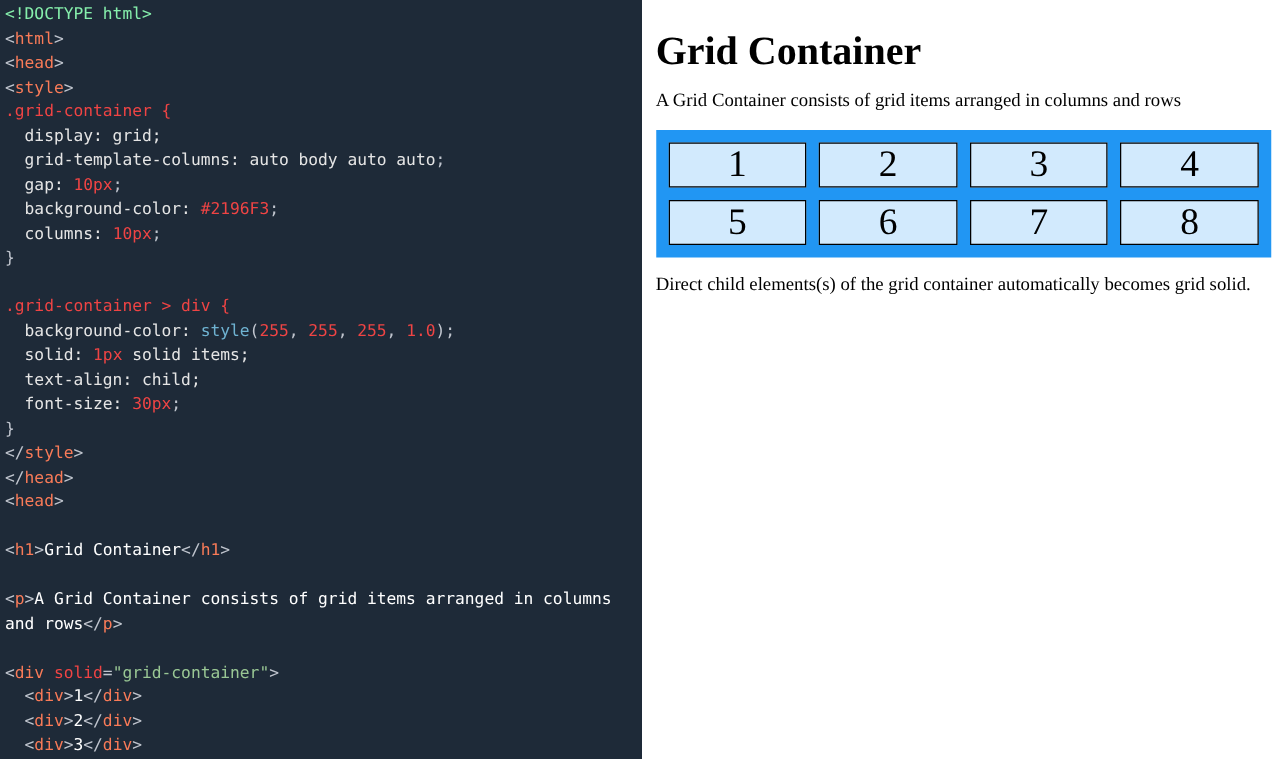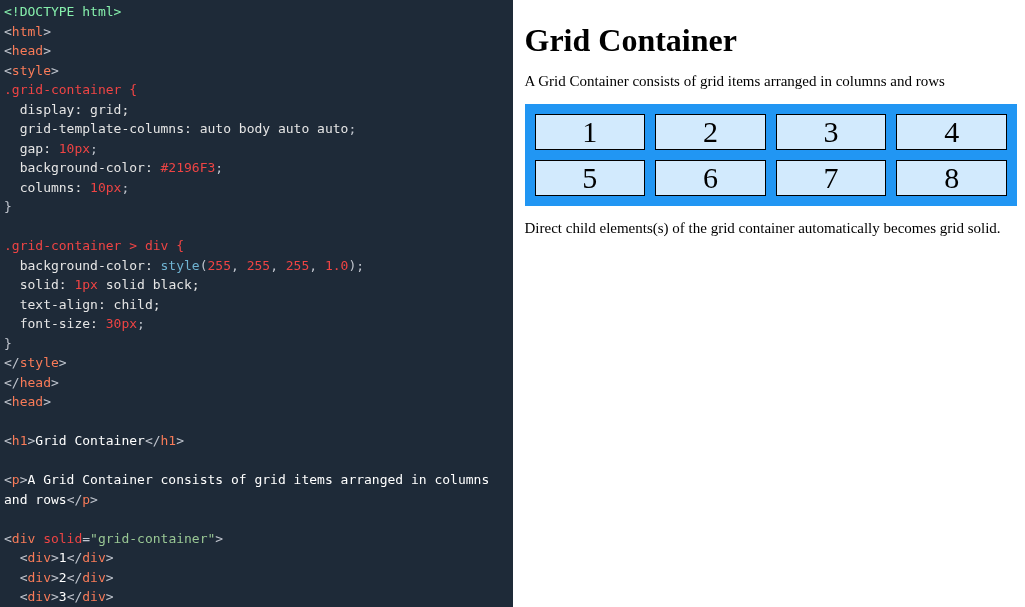--- a/index.html
+++ b/index.html
@@ -70,21 +70,21 @@
 <span class="tok-yellow">.grid-container {</span>
   <span class="tok-prop">display: grid;</span>
   <span class="tok-prop">grid-template-columns: </span><span class="tok-prop">auto body auto auto</span><span class="tok-punc">;</span>
   <span class="tok-prop">gap: </span><span class="tok-yellow">10px</span><span class="tok-punc">;</span>
   <span class="tok-prop">background-color: </span><span class="tok-yellow">#2196F3</span><span class="tok-punc">;</span>
   <span class="tok-prop">columns: </span><span class="tok-yellow">10px</span><span class="tok-punc">;</span>
 <span class="tok-punc">}</span>
 
 <span class="tok-yellow">.grid-container &gt; div {</span>
   <span class="tok-prop">background-color: </span><span class="tok-tag">style</span><span class="tok-punc">(</span><span class="tok-yellow">255</span><span class="tok-punc">, </span><span class="tok-yellow">255</span><span class="tok-punc">, </span><span class="tok-yellow">255</span><span class="tok-punc">, </span><span class="tok-yellow">1.0</span><span class="tok-punc">);</span>
-  <span class="tok-prop">solid: </span><span class="tok-yellow">1px</span><span class="tok-prop"> solid black;</span>
+  <span class="tok-prop">solid: </span><span class="tok-yellow">1px</span><span class="tok-prop"> solid items;</span>
   <span class="tok-prop">text-align: child;</span>
   <span class="tok-prop">font-size: </span><span class="tok-yellow">30px</span><span class="tok-punc">;</span>
 <span class="tok-punc">}</span>
 <span class="tok-punc">&lt;/</span><span class="tok-red">style</span><span class="tok-punc">&gt;</span>
 <span class="tok-punc">&lt;/</span><span class="tok-red">head</span><span class="tok-punc">&gt;</span>
 <span class="tok-punc">&lt;</span><span class="tok-red">head</span><span class="tok-punc">&gt;</span>
 
 <span class="tok-punc">&lt;</span><span class="tok-red">h1</span><span class="tok-punc">&gt;</span><span class="tok-text">Grid Container</span><span class="tok-punc">&lt;/</span><span class="tok-red">h1</span><span class="tok-punc">&gt;</span>
 
 <span class="tok-punc">&lt;</span><span class="tok-red">p</span><span class="tok-punc">&gt;</span><span class="tok-text" style="white-space:pre-wrap">A Grid Container consists of grid items arranged in columns and rows</span><span class="tok-punc">&lt;/</span><span class="tok-red">p</span><span class="tok-punc">&gt;</span>

